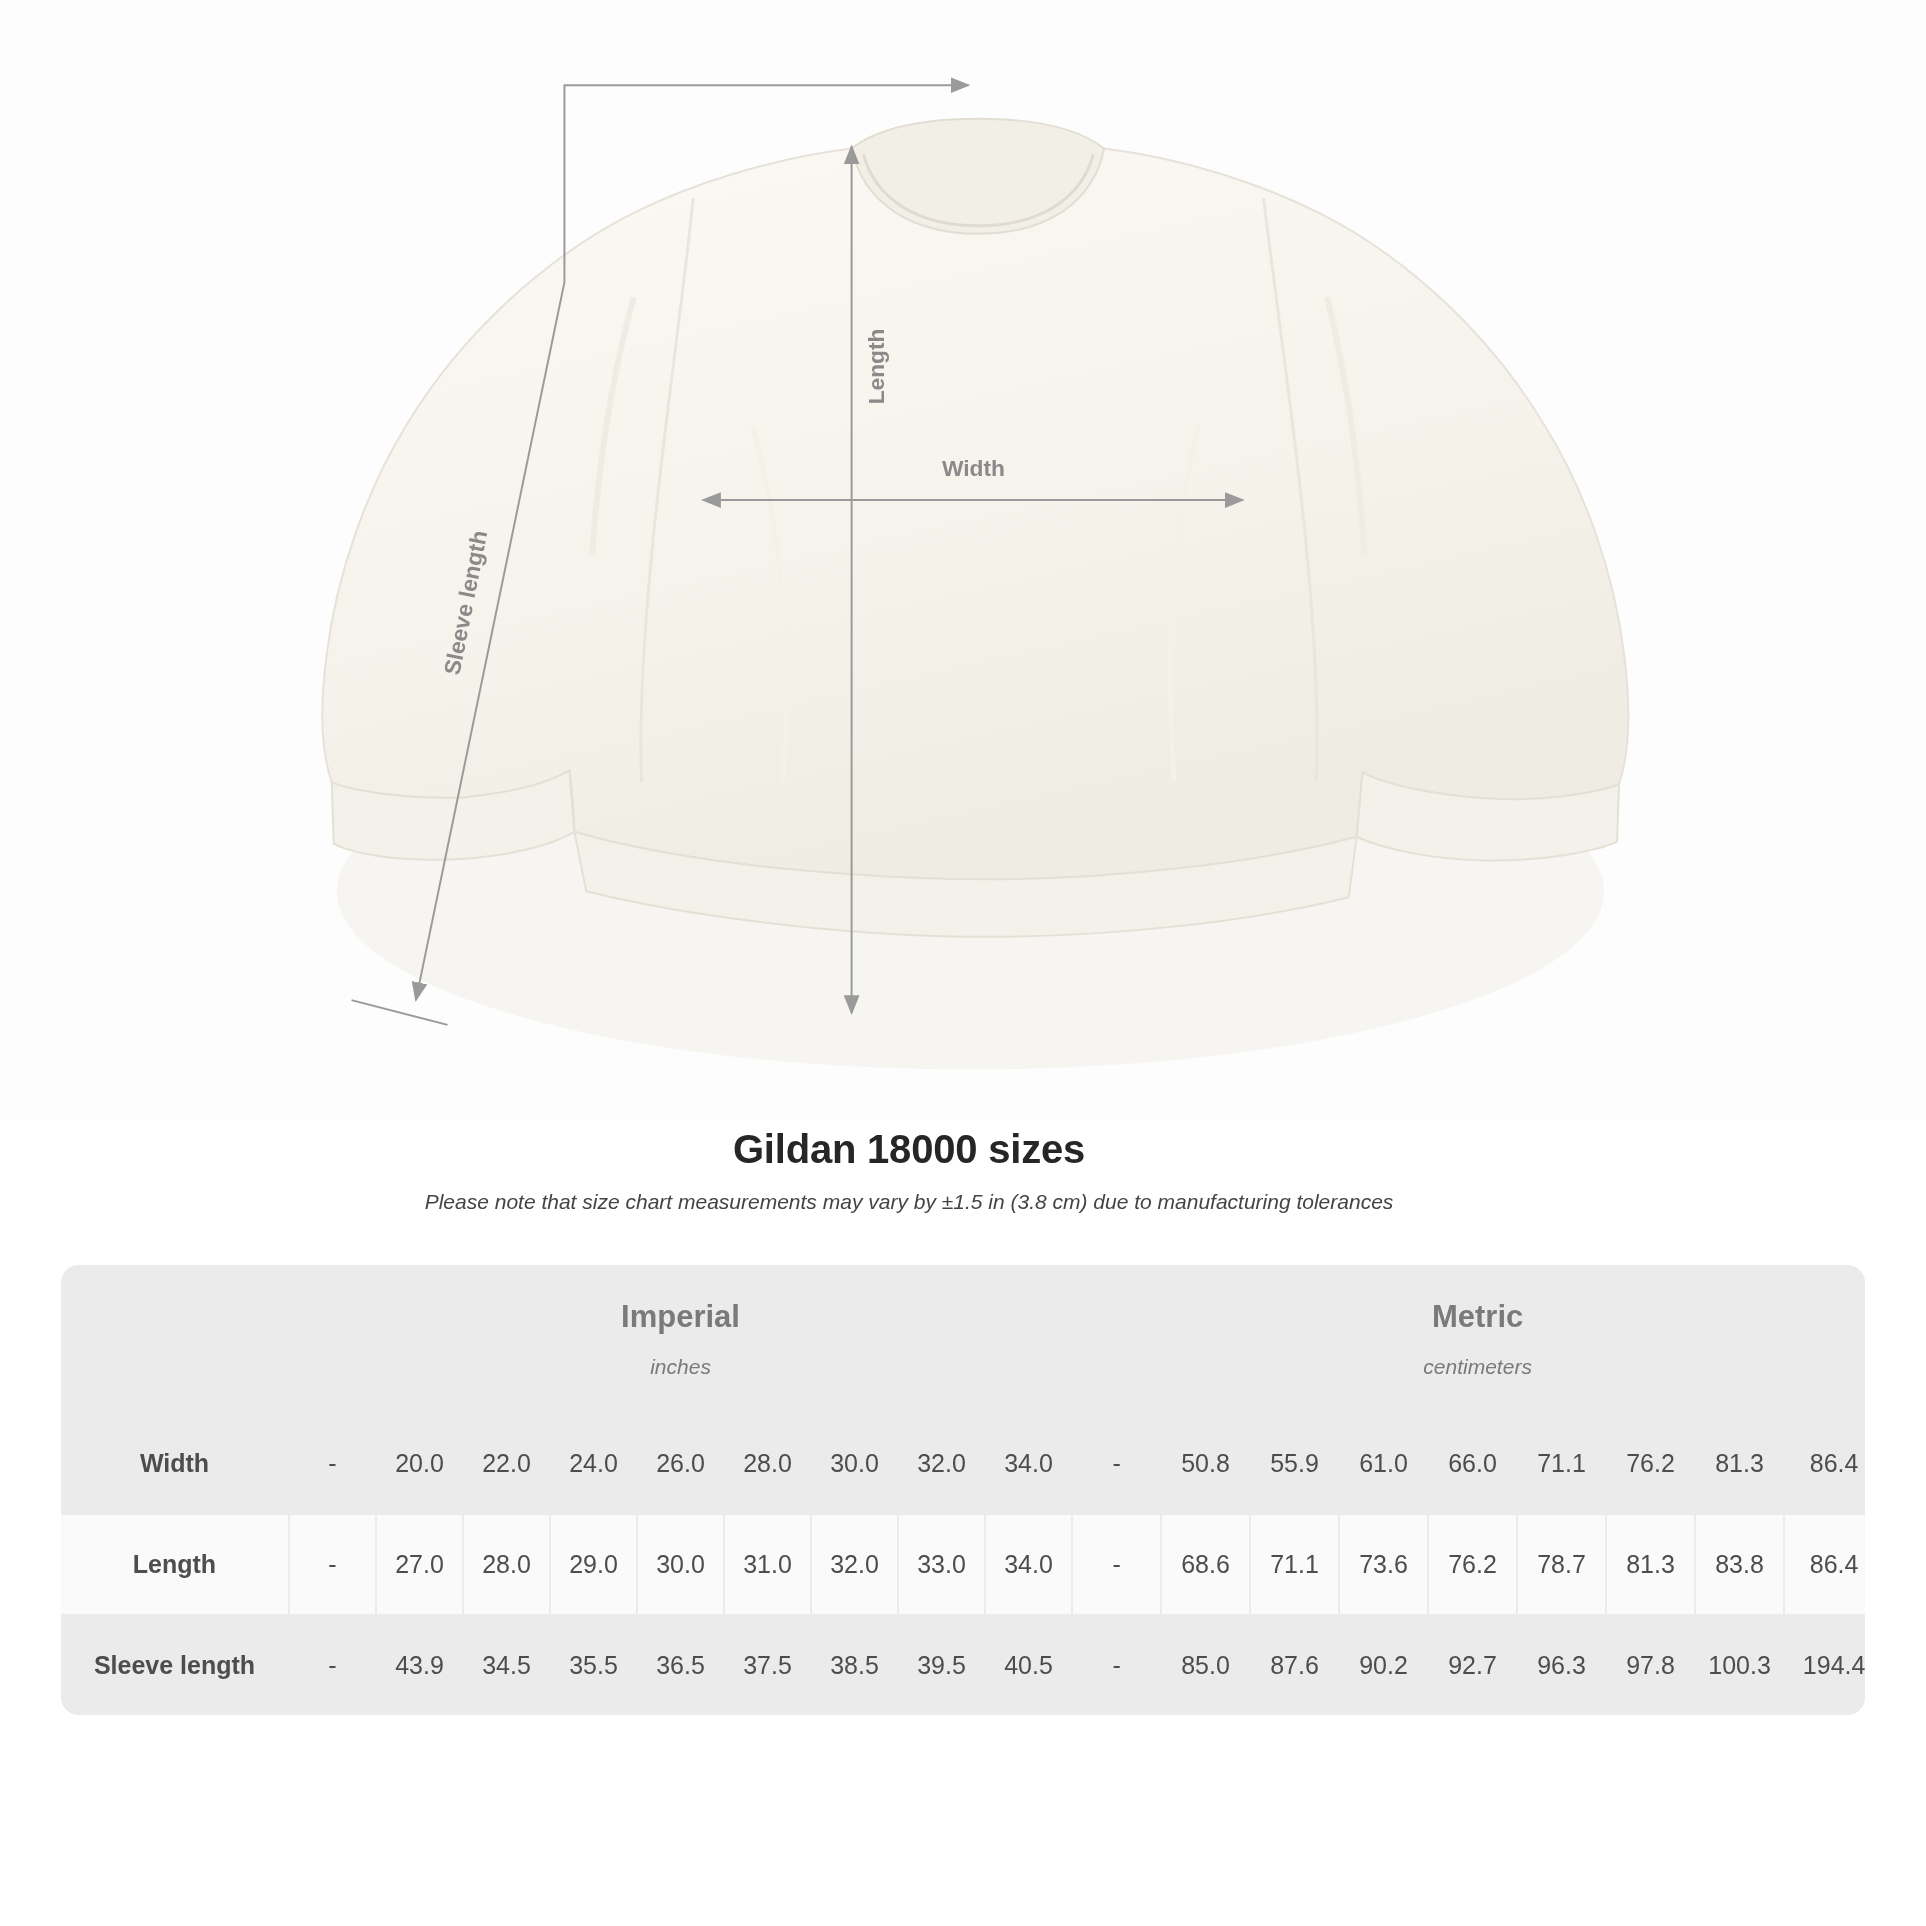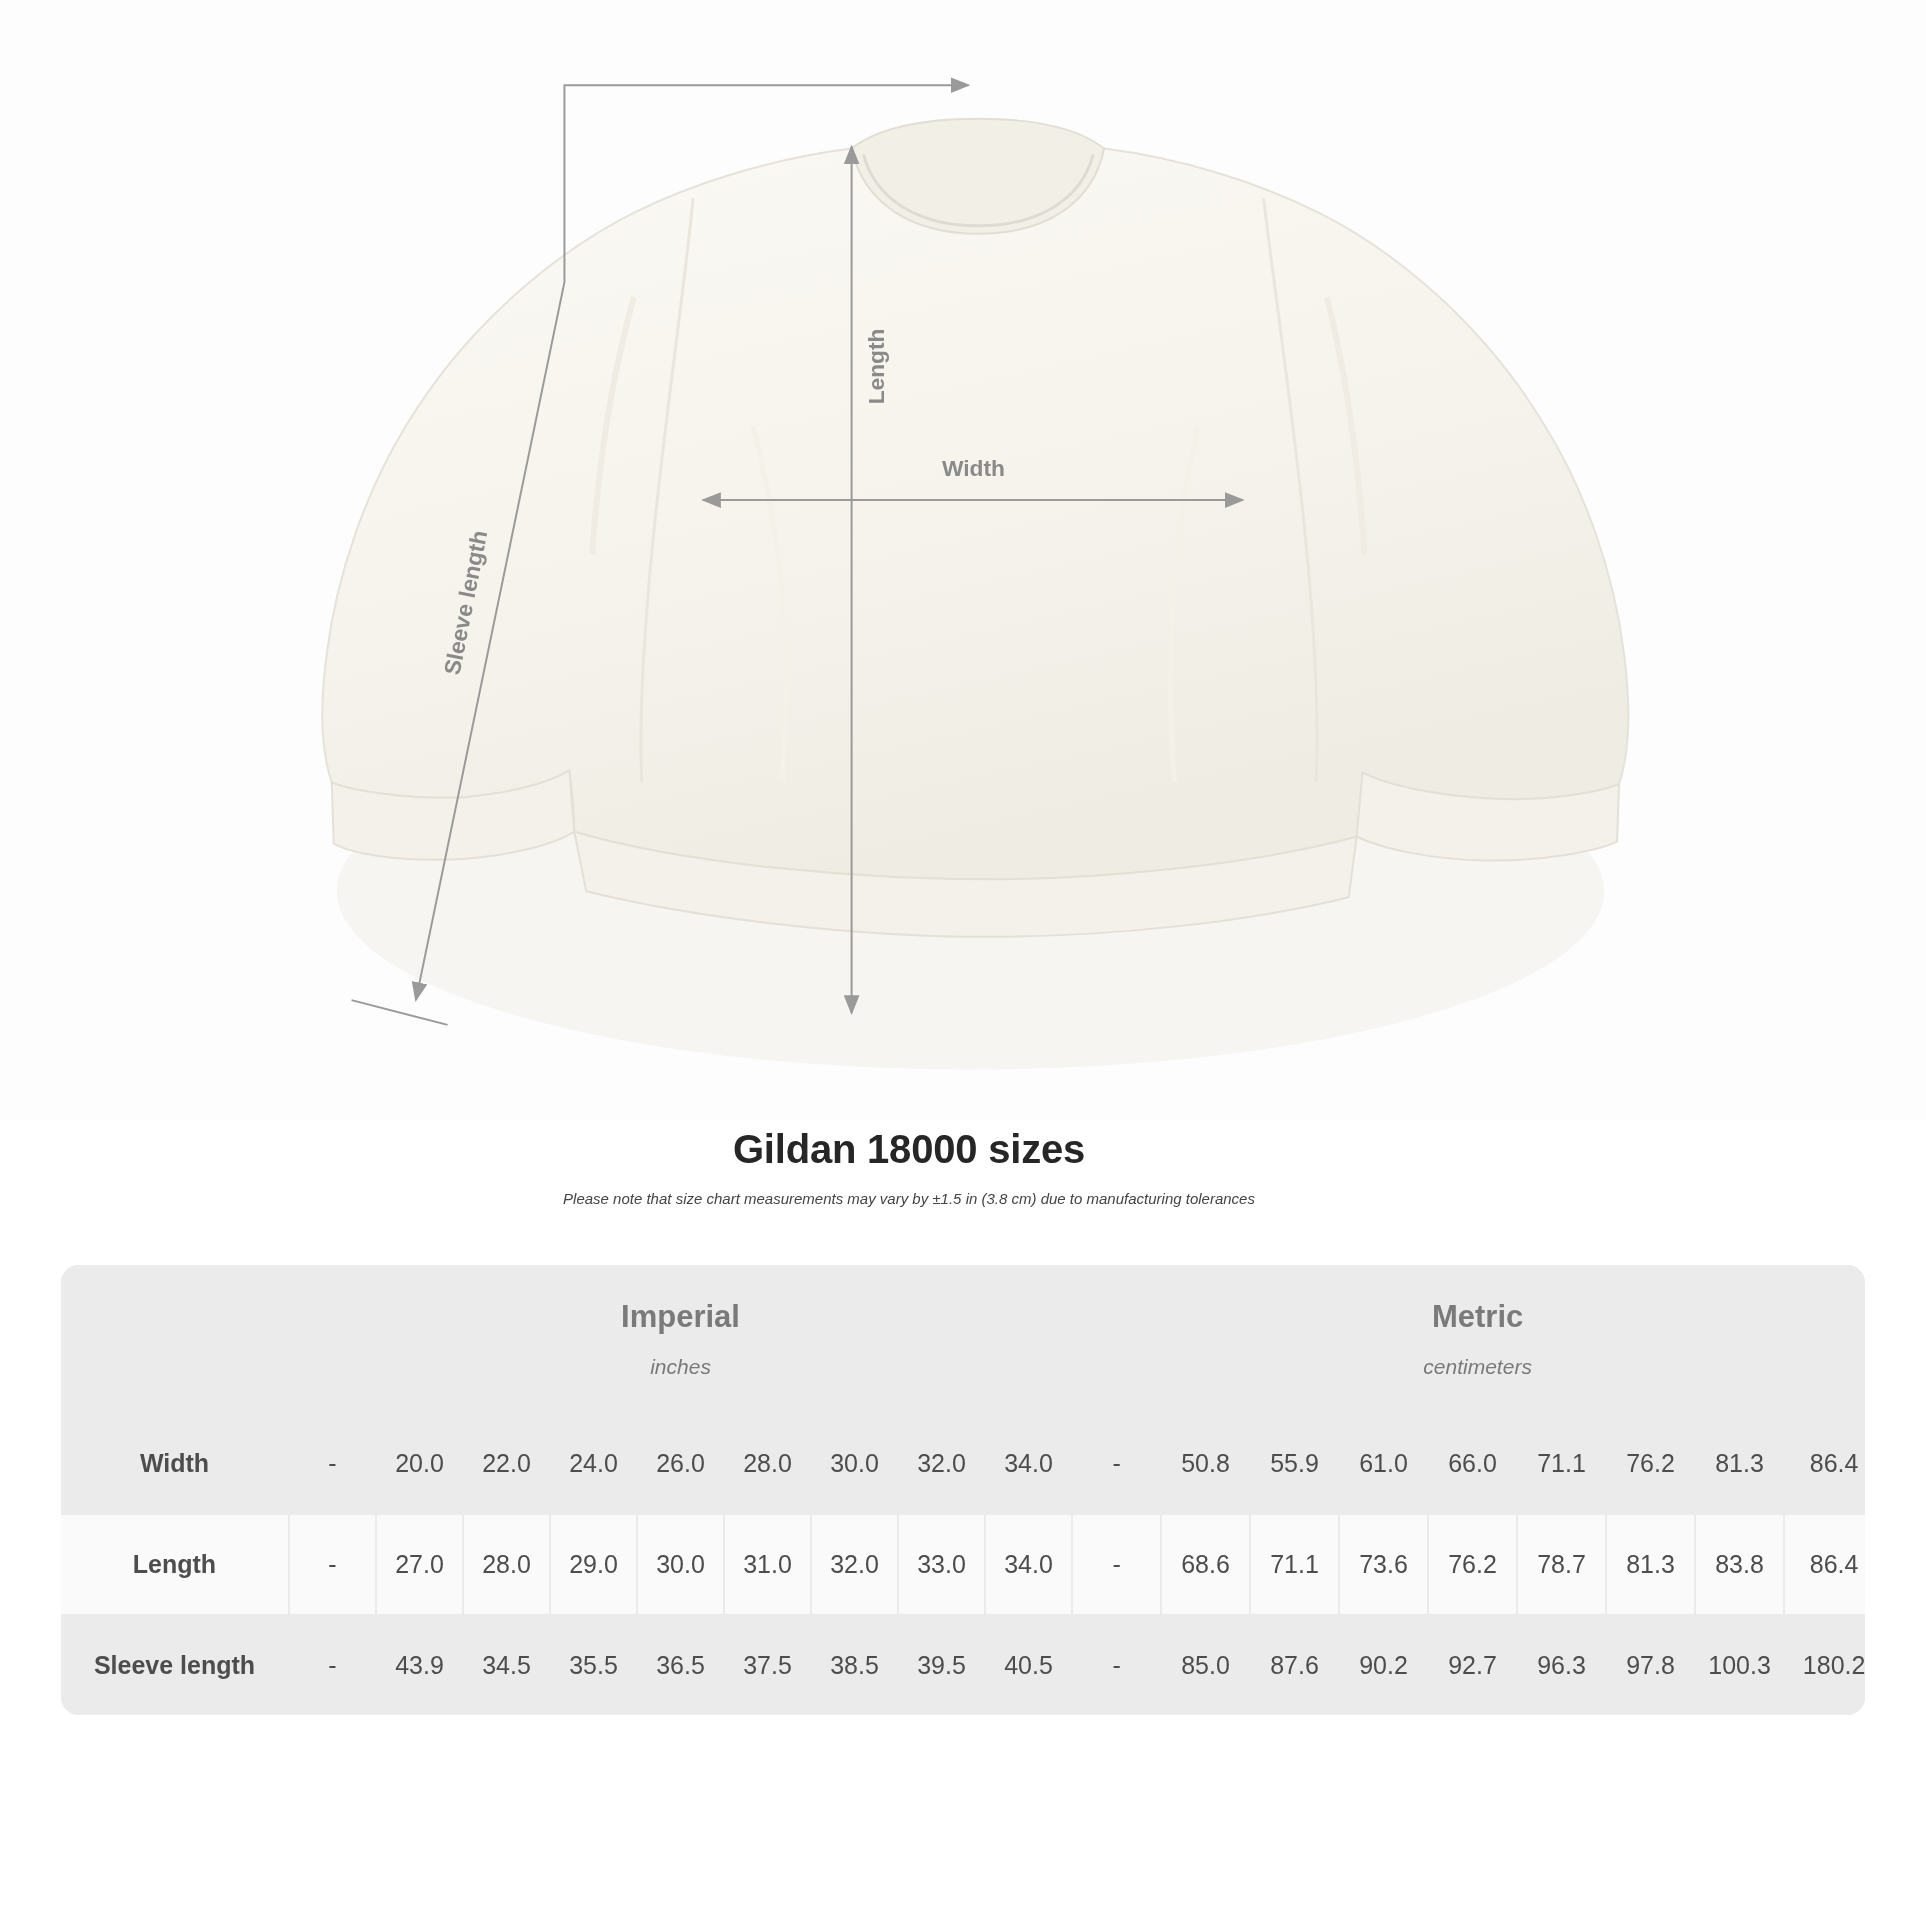--- a/index.html
+++ b/index.html
@@ -42,21 +42,21 @@
     text-align: center;
   }
   .chart-title {
     font-size: 40px;
     font-weight: bold;
     color: #262626;
     letter-spacing: -0.2px;
   }
   .chart-subtitle {
     margin-top: 18px;
-    font-size: 15px;
+    font-size: 21px;
     font-style: italic;
     color: #444444;
   }
 
   
   .table-wrap {
     position: absolute;
     top: 1265px;
     left: 61px;
     width: 1804px;
@@ -302,20 +302,20 @@
           <td>39.5</td>
           <td>40.5</td>
           <td>-</td>
           <td>85.0</td>
           <td>87.6</td>
           <td>90.2</td>
           <td>92.7</td>
           <td>96.3</td>
           <td>97.8</td>
           <td>100.3</td>
-          <td class="last-col">180.2</td>
+          <td class="last-col">194.4</td>
         </tr>
       </tbody>
     </table>
   </div>
 
 </div>
 
 
 </body></html>

